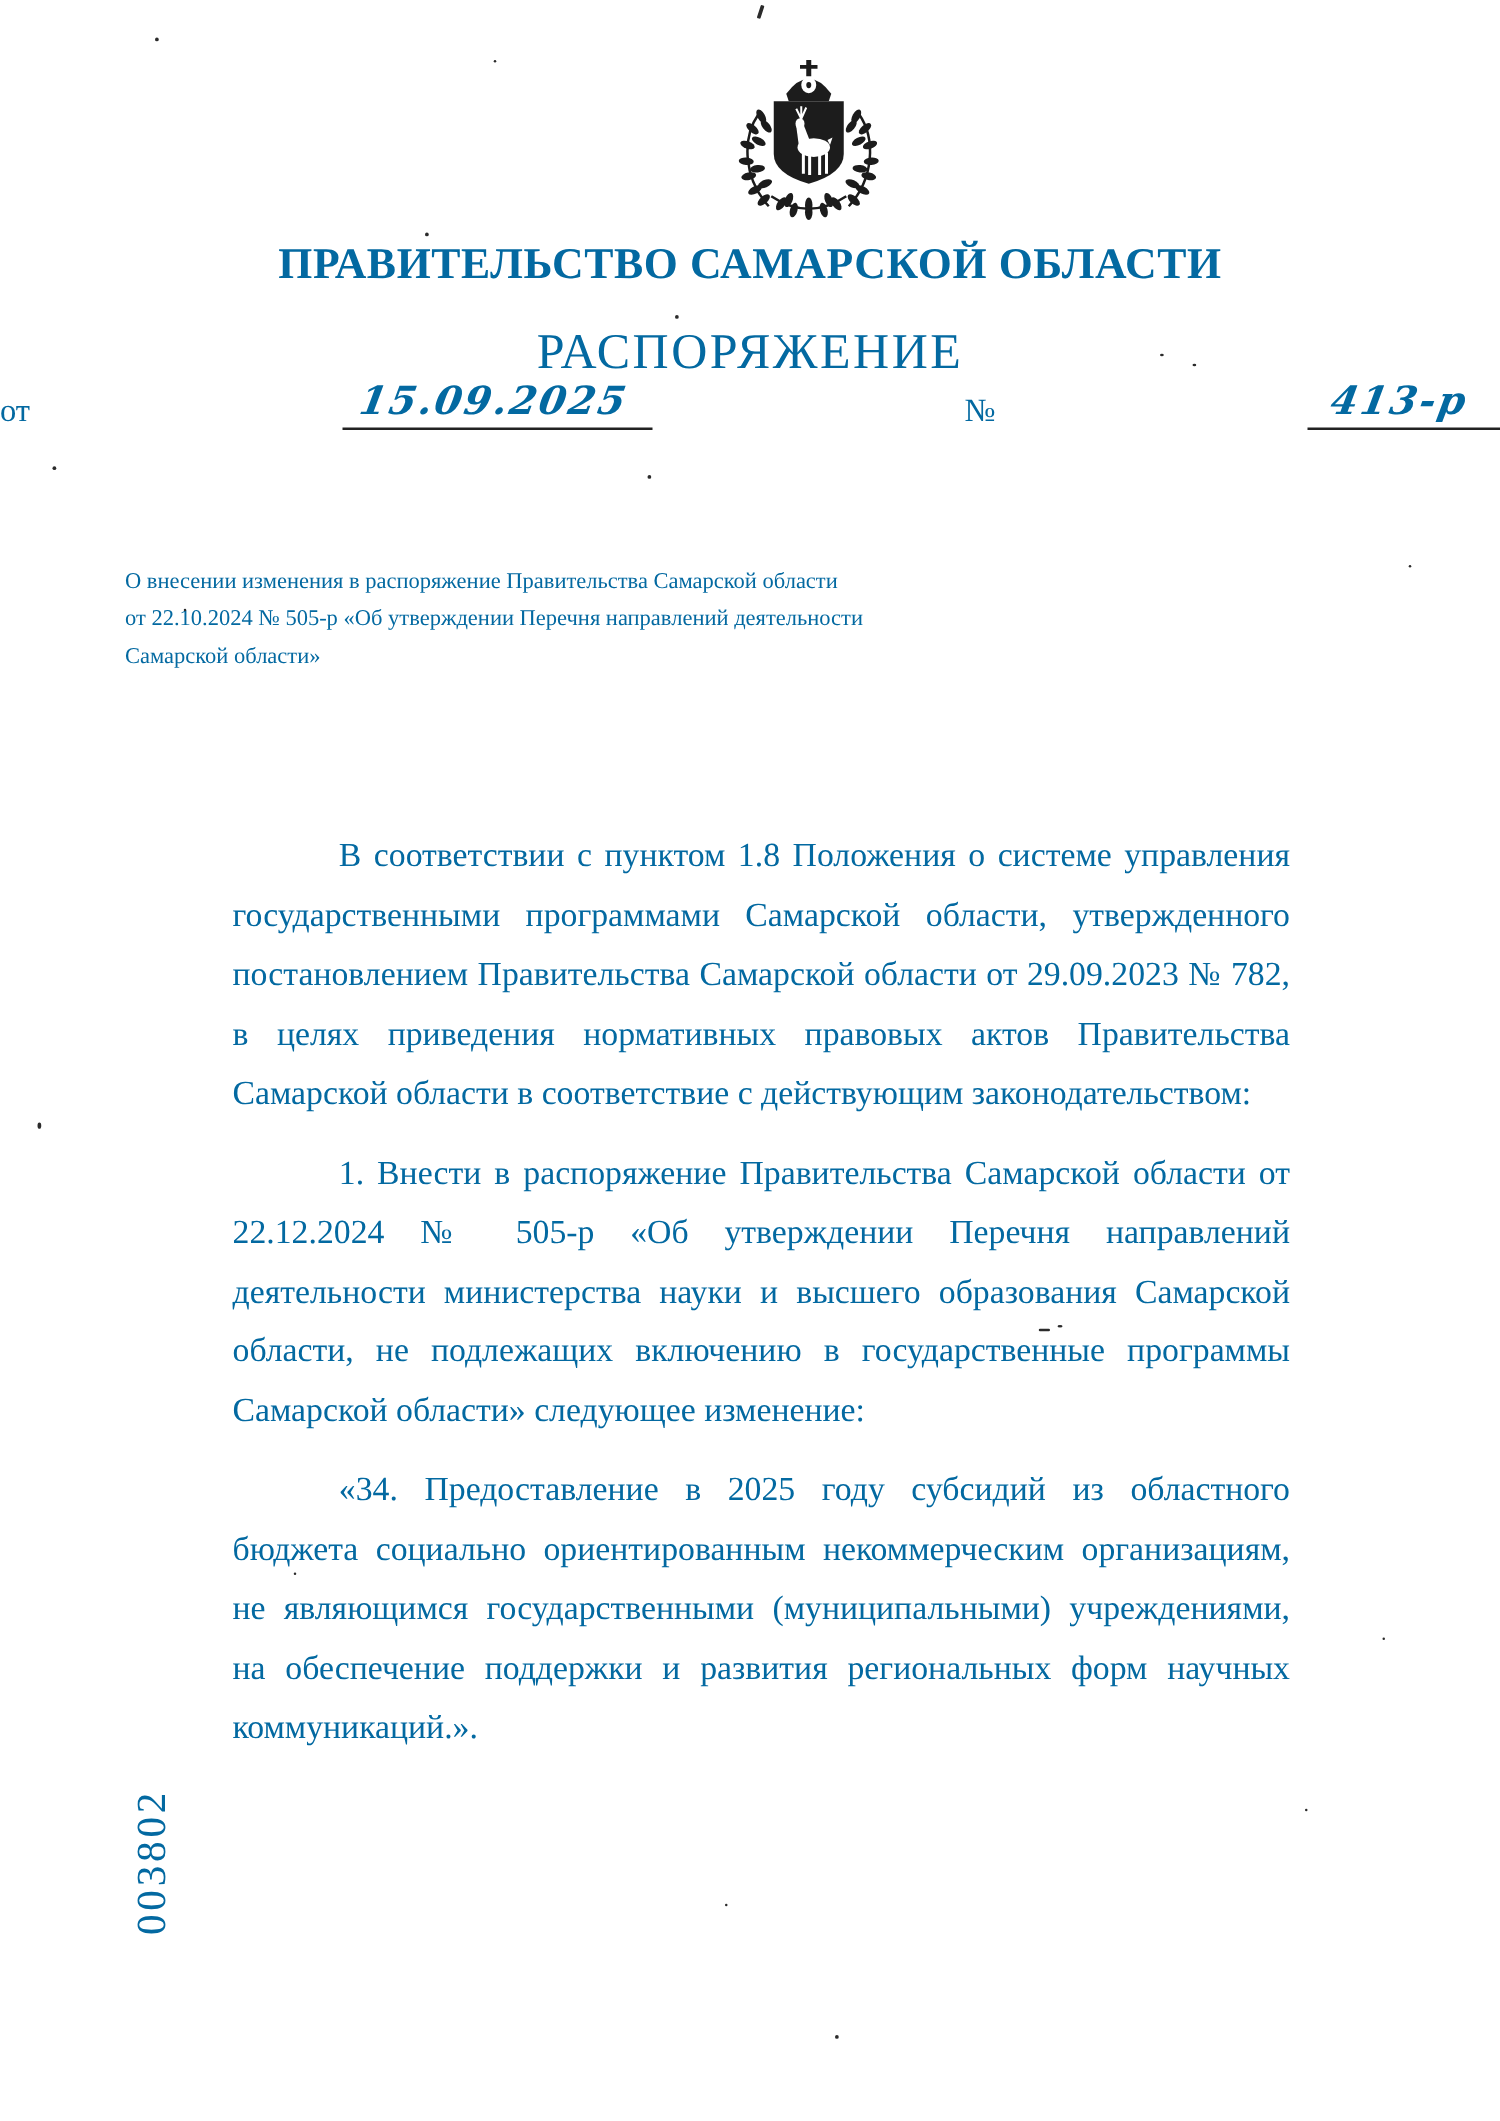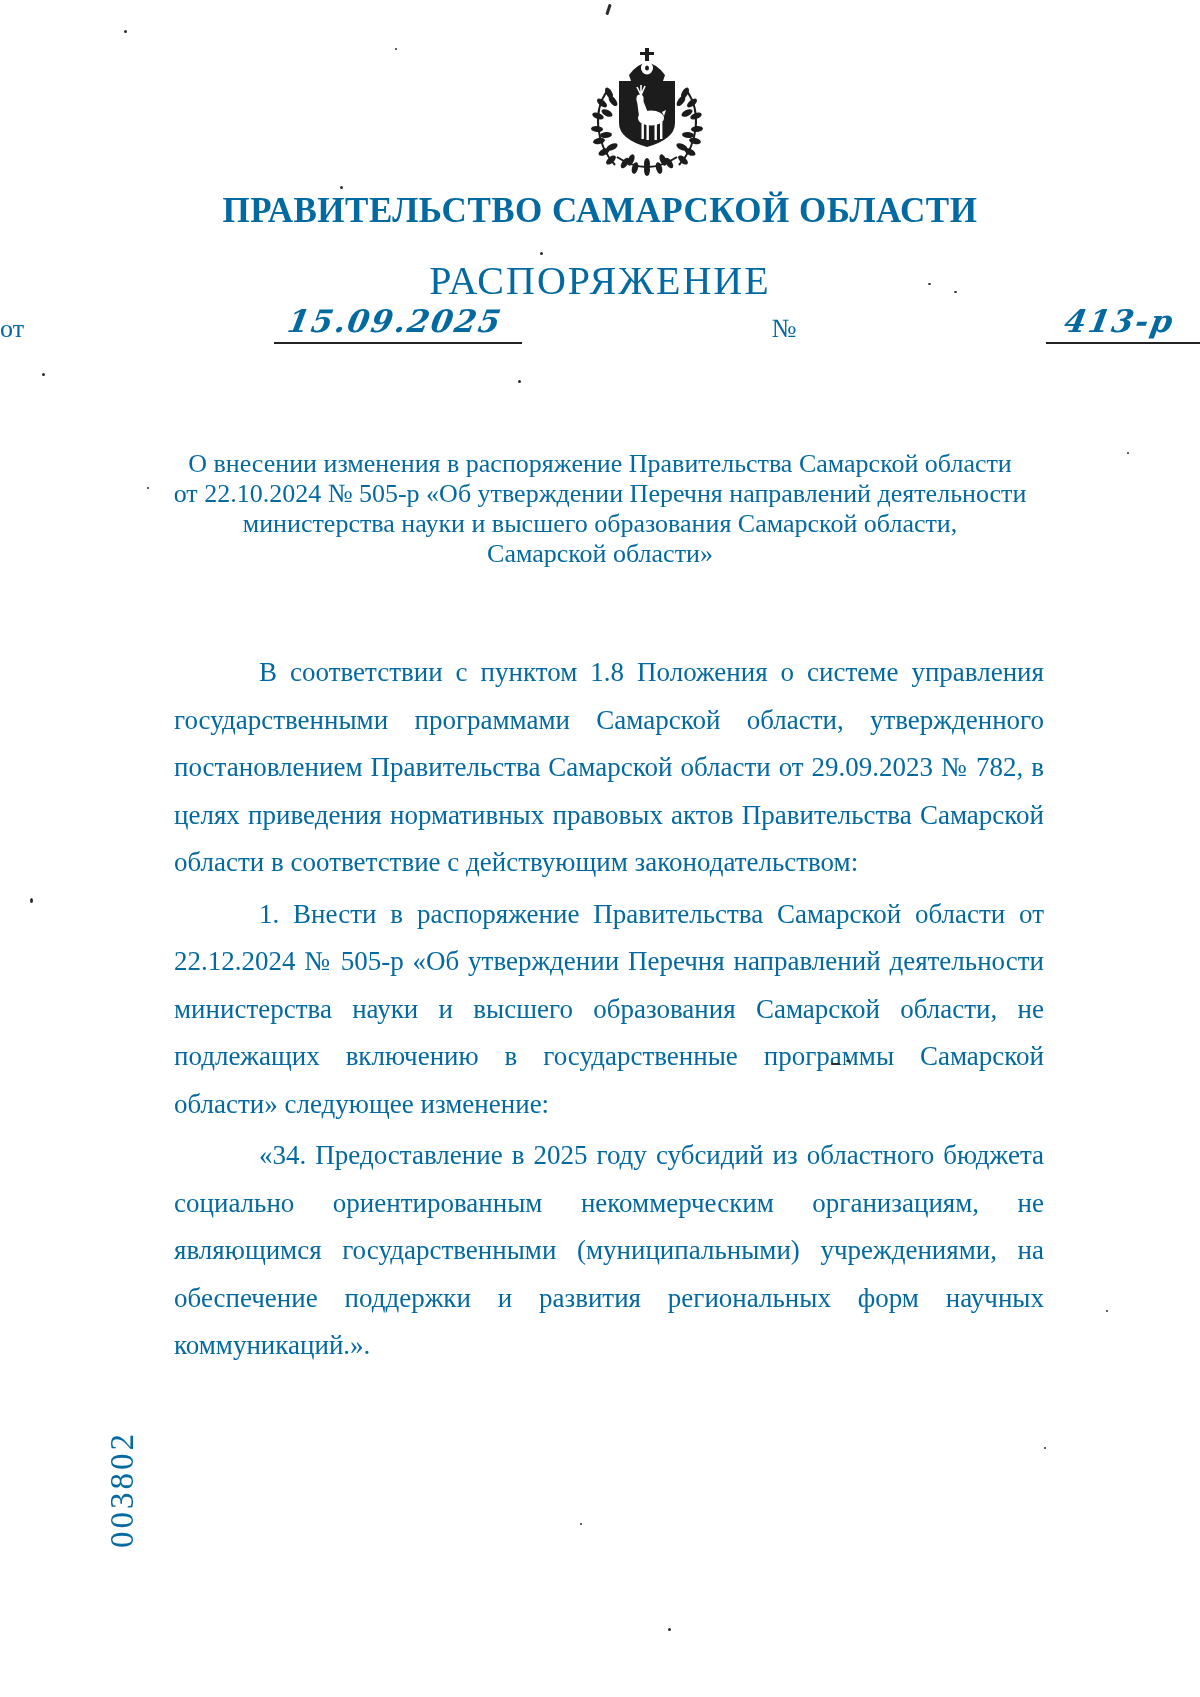--- a/index.html
+++ b/index.html
@@ -25,27 +25,27 @@
   }
   .hand {
     font-family:"DejaVu Serif", serif; font-style:italic; font-weight:bold;
     font-size:31px; letter-spacing:2px; transform:skewX(-10deg);
     display:inline-block;
   }
   .hw-slot { border-bottom:2px solid #222; padding:0 20px 3px 14px; display:inline-block; min-width:190px; text-align:center; }
   .hw-slot.num { min-width:120px; }
   .subject {
     position:absolute; left:100px; top:449px; width:1000px;
-    text-align:center; font-size:26px; line-height:30px;
+    font-size:18px; line-height:30px;
   }
   .body-text {
     position:absolute; left:170px; top:645px; width:878px;
     font-size:27px; line-height:47.5px; text-align:justify;
   }
-  .body-text p { margin:4px; text-indent:85px; }
+  .body-text p { margin:16px; text-indent:85px; }
   .reg-number {
     position:absolute; left:104px; top:1548px;
     transform:rotate(-90deg); transform-origin:top left;
     font-size:33px; letter-spacing:3px; white-space:nowrap;
   }
   .speck { position:absolute; background:#2b2b2b; border-radius:50%; }
   .speck.slash { border-radius:1px; transform:rotate(18deg); }
 </style>
 </head>
 <body>
@@ -123,21 +123,20 @@
   <div class="date-row">
     <span>от</span>
     <span class="hw-slot"><span class="hand">15.09.2025</span></span>
     <span>№</span>
     <span class="hw-slot num"><span class="hand">413-р</span></span>
   </div>
 
   <div class="subject">
     <div>О внесении изменения в распоряжение Правительства Самарской области</div>
     <div>от 22.10.2024 № 505-р «Об утверждении Перечня направлений деятельности</div>
-    <div>министерства науки и высшего образования Самарской области,</div>
     <div>Самарской области»</div>
   </div>
 
   <div class="body-text">
     <p>В соответствии с пунктом 1.8 Положения о системе управления государственными программами Самарской области, утвержденного постановлением Правительства Самарской области от 29.09.2023 № 782, в целях приведения нормативных правовых актов Правительства Самарской области в соответствие с действующим законодательством:</p>
     <p>1. Внести в распоряжение Правительства Самарской области от 22.12.2024 № 505-р «Об утверждении Перечня направлений деятельности министерства науки и высшего образования Самарской области, не подлежащих включению в государственные программы Самарской области» следующее изменение:</p>
     <p>«34. Предоставление в 2025 году субсидий из областного бюджета социально ориентированным некоммерческим организациям, не являющимся государственными (муниципальными) учреждениями, на обеспечение поддержки и развития региональных форм научных коммуникаций.».</p>
   </div>
 
   <div class="reg-number">003802</div>

